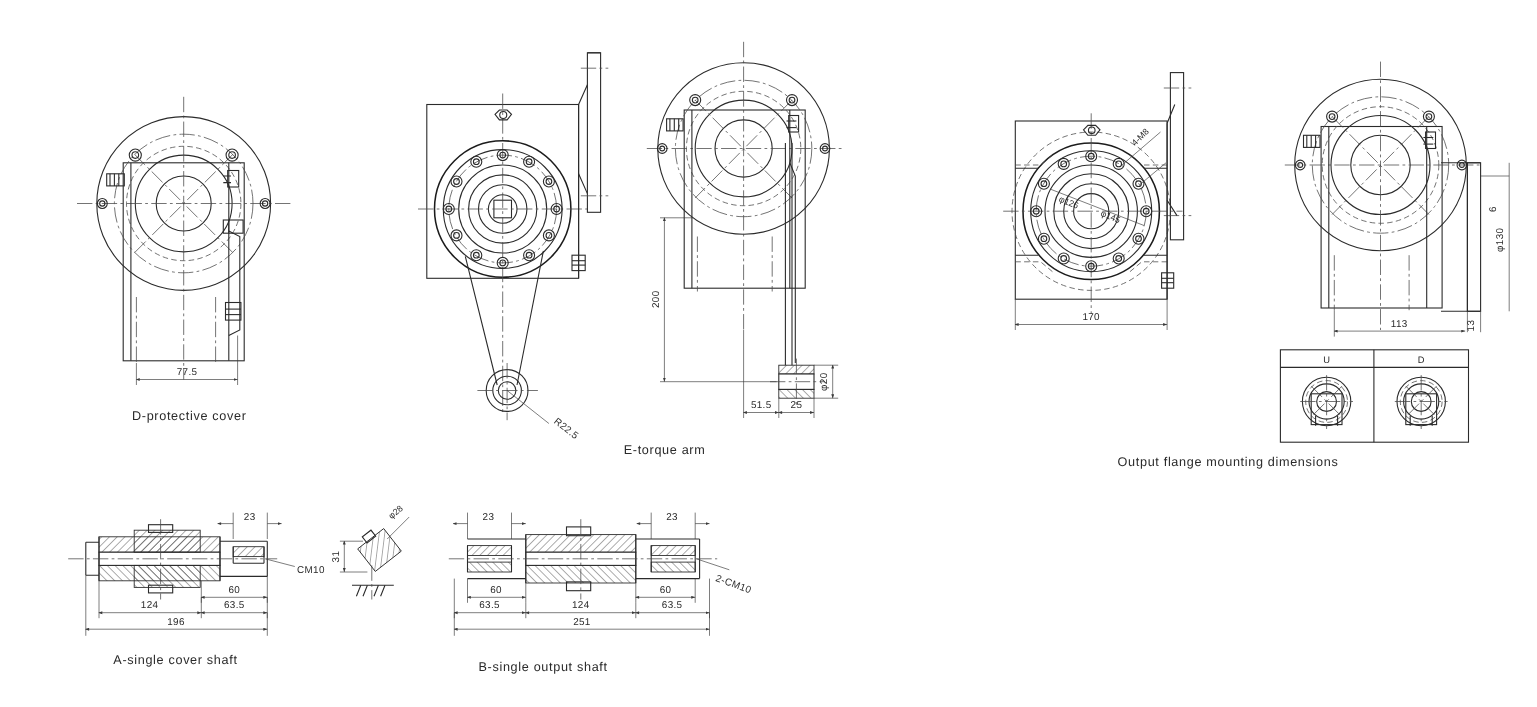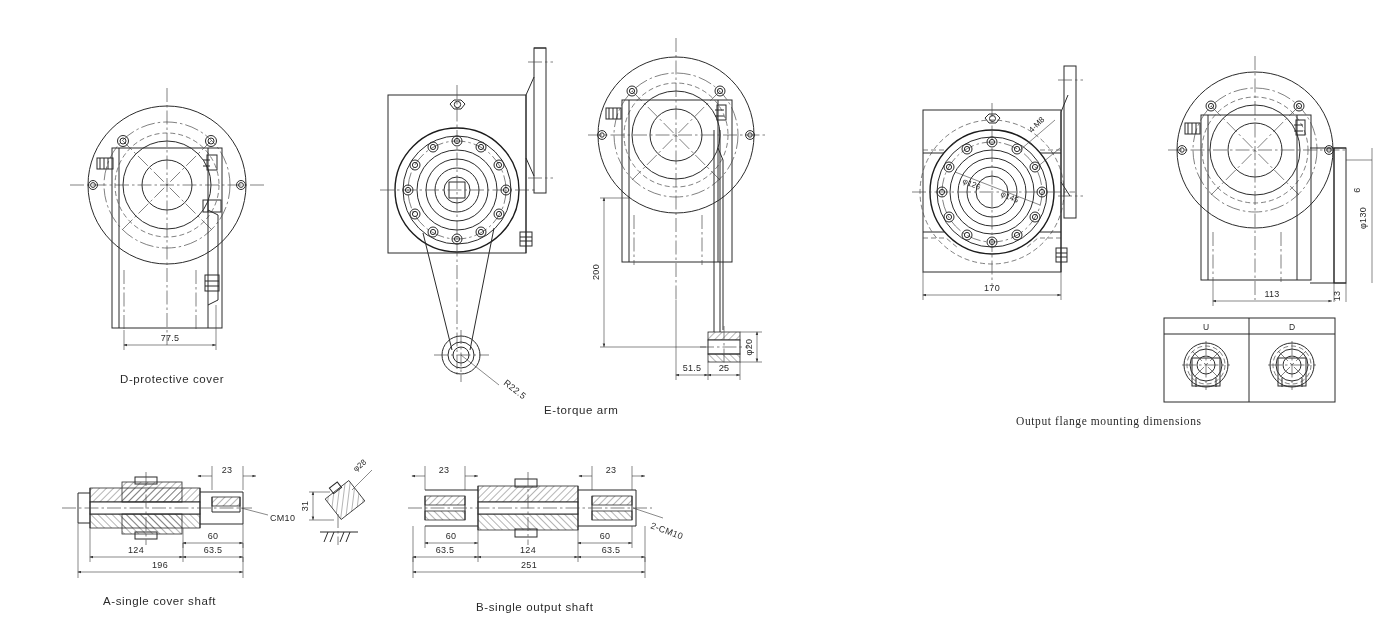--- a/index.html
+++ b/index.html
@@ -690,21 +690,21 @@
       <line class="ln-dim" x1="645" y1="557" x2="645" y2="578"></line>
       <line class="ln-dim" x1="413" y1="572" x2="645" y2="572" marker-start="url(#arS)" marker-end="url(#ar)"></line>
       <text class="dimtxt" x="529" y="568" text-anchor="middle">251</text>
     </g>
   </g>
 
 </svg>
 
 <div class="cap" style="left:120px; top:373px;">D-protective cover</div>
 
-<div class="cap" style="left:524px; top:404px;padding-left:20px;">E-torque arm</div>
-
-<div class="cap" style="left:1016px; top:415px;font-family:Liberation Serif, serif;">Output flange mounting dimensions</div>
+<div class="cap" style="left:547px; top:404px;padding-left:20px;">E-torque arm</div>
+
+<div class="cap" style="left:1016px; top:415px;">Output flange mounting dimensions</div>
 
 <div class="cap" style="left:103px; top:595px;">A-single cover shaft</div>
 
-<div class="cap" style="left:476px; top:601px;">B-single output shaft</div>
+<div class="cap" style="left:435px; top:601px;">B-single output shaft</div>
 
 </div>
 
 </body></html>

